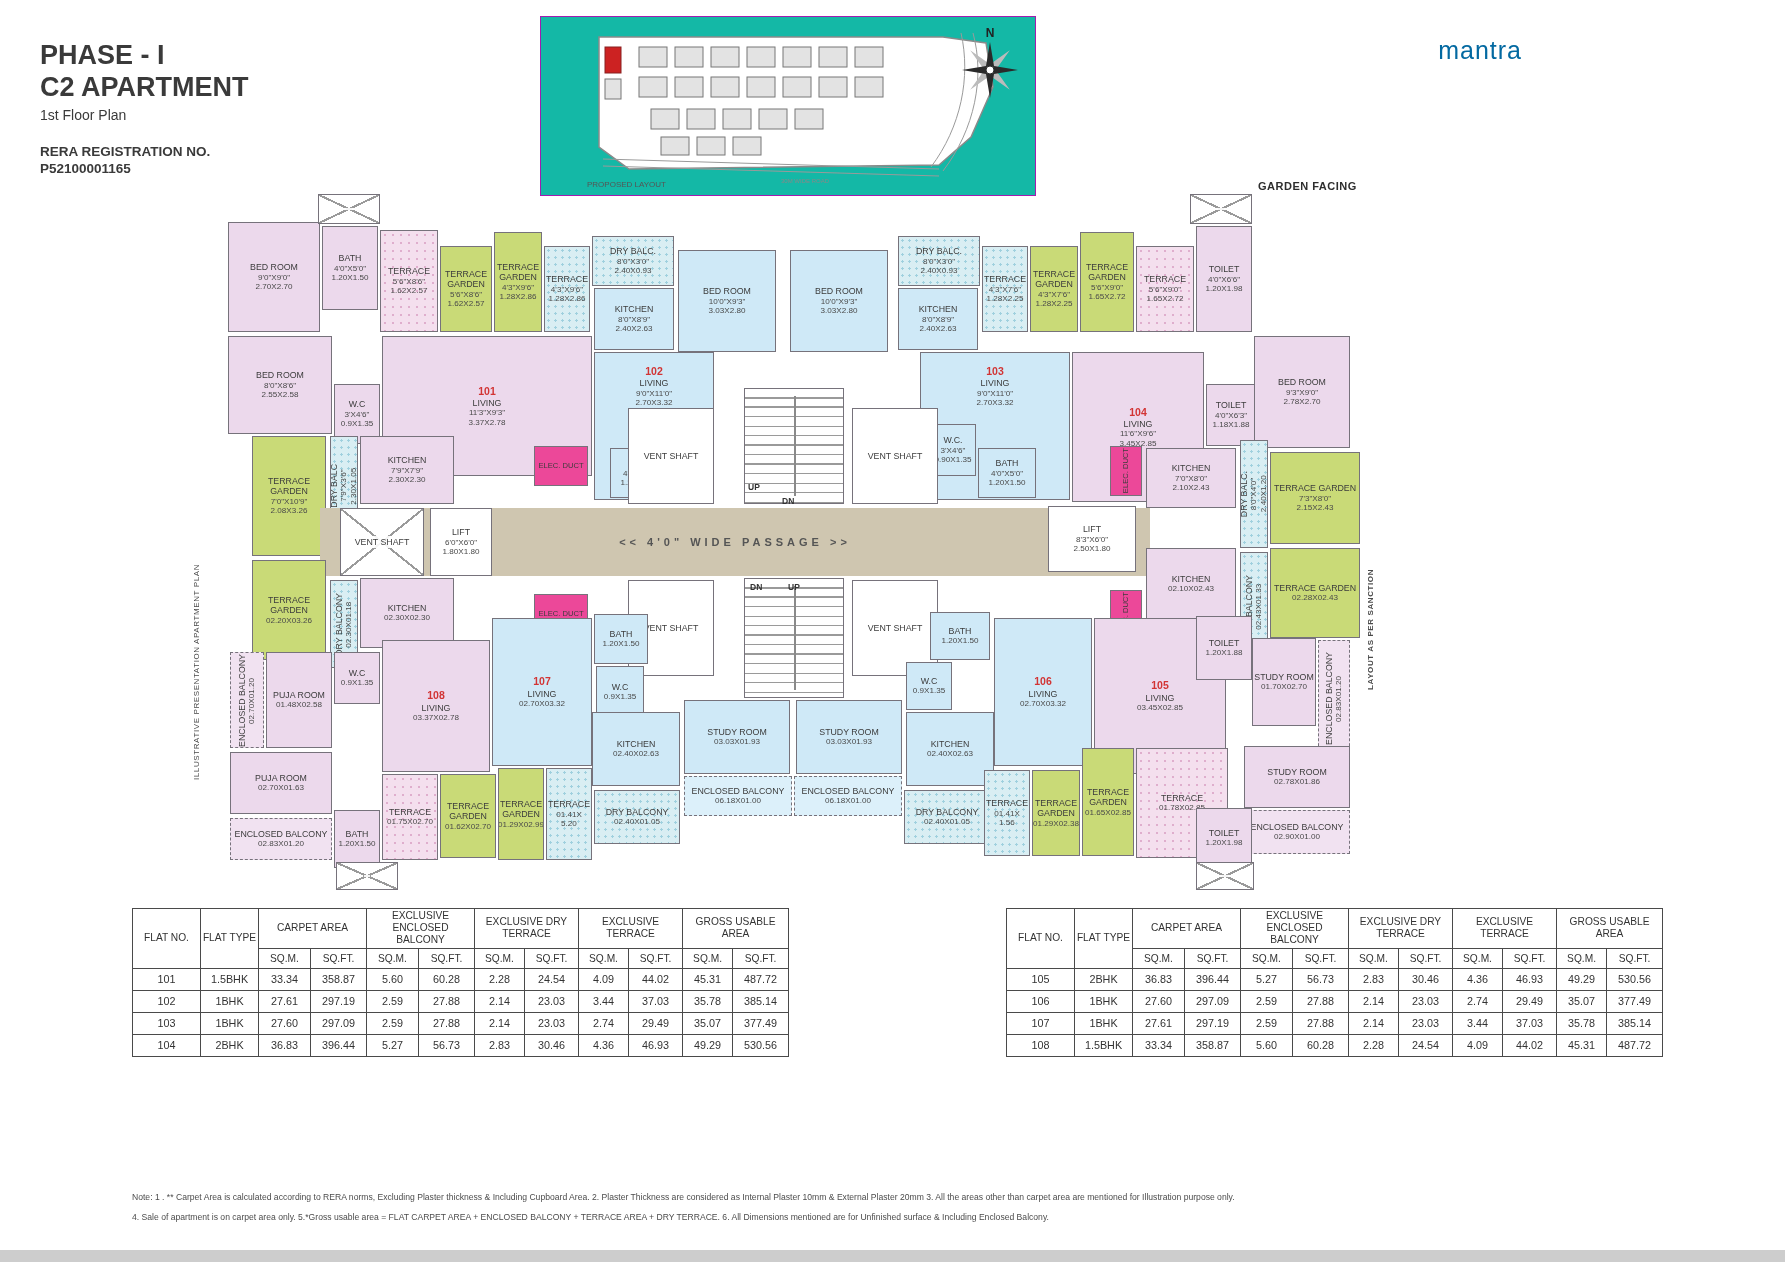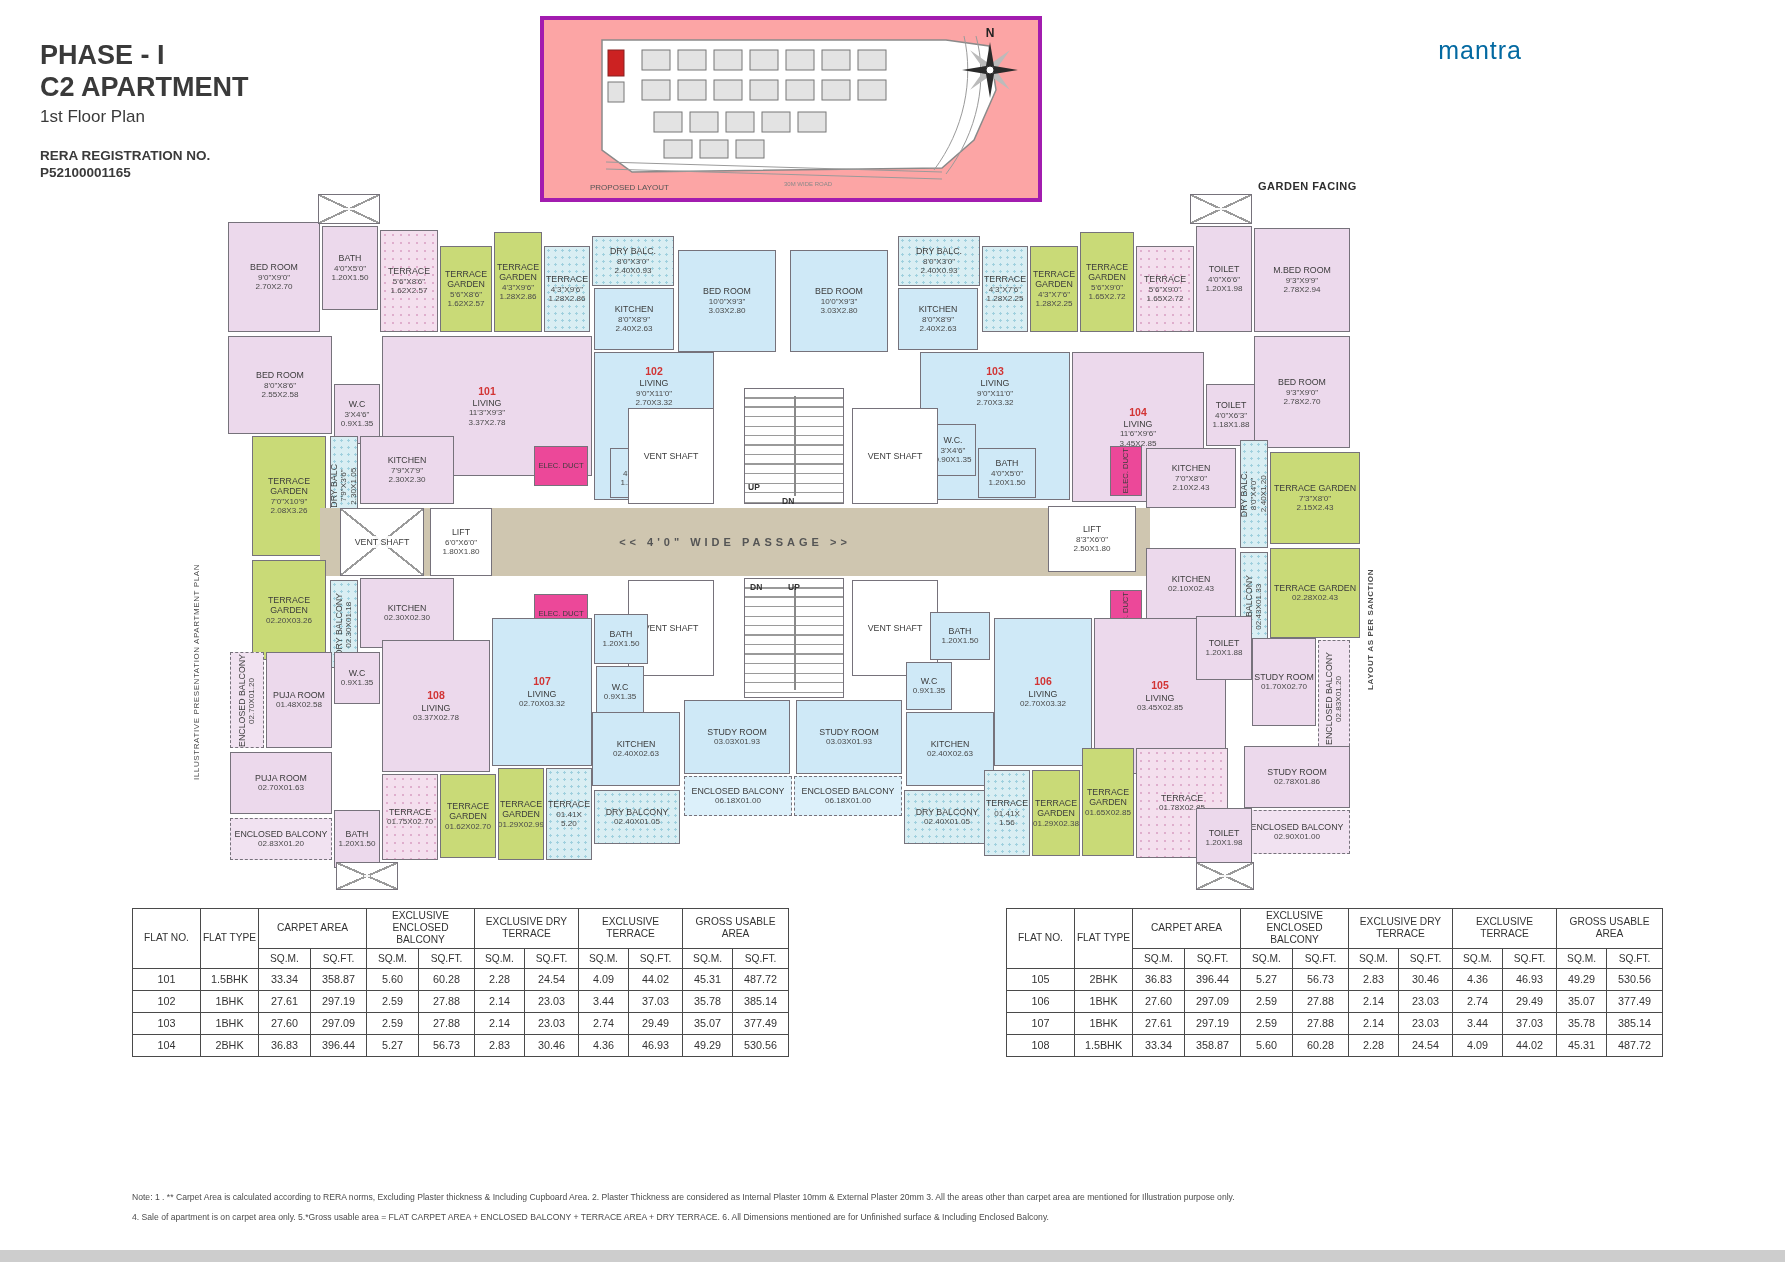--- a/index.html
+++ b/index.html
@@ -4,24 +4,24 @@
 <title>C2 Building 1st Floor Plan</title>
 <style>
   html,body{margin:0;padding:0;}
   body{width:1785px;height:1262px;position:relative;background:#ffffff;
        font-family:"Liberation Sans","DejaVu Sans",sans-serif;overflow:hidden;}
   .abs{position:absolute;}
 
   
   .title-block{left:40px;top:40px;color:#3a3a3a;}
   .t1{font-size:27px;font-weight:bold;line-height:1.18;}
-  .t3{font-size:17px;margin-top:3px;}
+  .t3{font-size:14px;margin-top:3px;}
   .rera{font-size:13.5px;font-weight:bold;margin-top:20px;line-height:1.3;}
 
-  .map-box{left:540px;top:16px;width:494px;height:178px;border:4px solid #a21caf;background:#fca5a5;}
+  .map-box{left:540px;top:16px;width:494px;height:178px;border:1px solid #a21caf;background:#14b8a6;}
   .compass{left:958px;top:26px;width:64px;height:110px;text-align:center;color:#222;}
   .compass .n{font-size:12px;font-weight:bold;}
 
   .logo{left:1280px;top:36px;width:242px;text-align:right;color:#0369a1;}
   .logo-top{font-size:25px;letter-spacing:1px;}
   .logo-main{font-size:45px;font-weight:bold;letter-spacing:-1px;line-height:1.0;}
   .logo-dot{display:inline-block;width:8px;height:8px;border-radius:50%;background:#3d3d3d;
             position:relative;top:-24px;margin:0 2px;}
 
   .garden-facing{left:1258px;top:180px;font-size:11px;font-weight:bold;color:#2e2e2e;letter-spacing:.5px;}
@@ -266,27 +266,20 @@
     <div class="room xbox" style="left: 1190px; top: 194px; width: 62px; height: 30px;">
       <div class="rbox"></div>
     </div>
     <div class="room pink" style="left: 1196px; top: 226px; width: 56px; height: 106px;">
       <div class="rbox">
         <div class="rlabel">TOILET</div>
         <div class="rdims">4'0"X6'6"</div>
         <div class="rdims">1.20X1.98</div>
       </div>
     </div>
-    <div class="room pink" style="left: 1254px; top: 228px; width: 96px; height: 104px;">
-      <div class="rbox">
-        <div class="rlabel">M.BED ROOM</div>
-        <div class="rdims">9'3"X9'9"</div>
-        <div class="rdims">2.78X2.94</div>
-      </div>
-    </div>
     <div class="room pink" style="left: 228px; top: 336px; width: 104px; height: 98px;">
       <div class="rbox">
         <div class="rlabel">BED ROOM</div>
         <div class="rdims">8'0"X8'6"</div>
         <div class="rdims">2.55X2.58</div>
       </div>
     </div>
     <div class="room pink" style="left: 334px; top: 384px; width: 46px; height: 60px;">
       <div class="rbox">
         <div class="rlabel">W.C</div>

